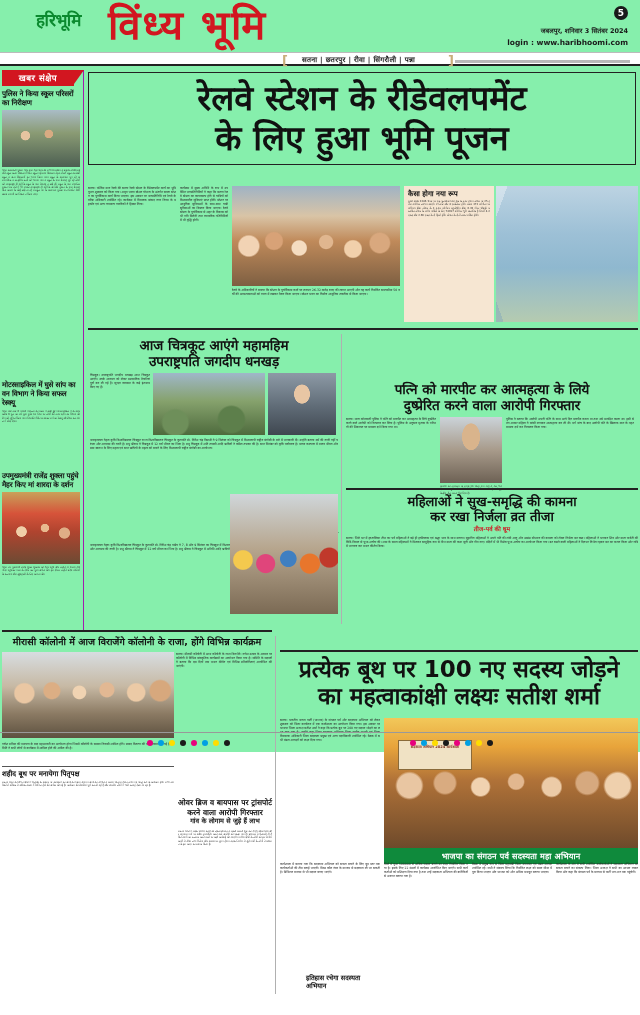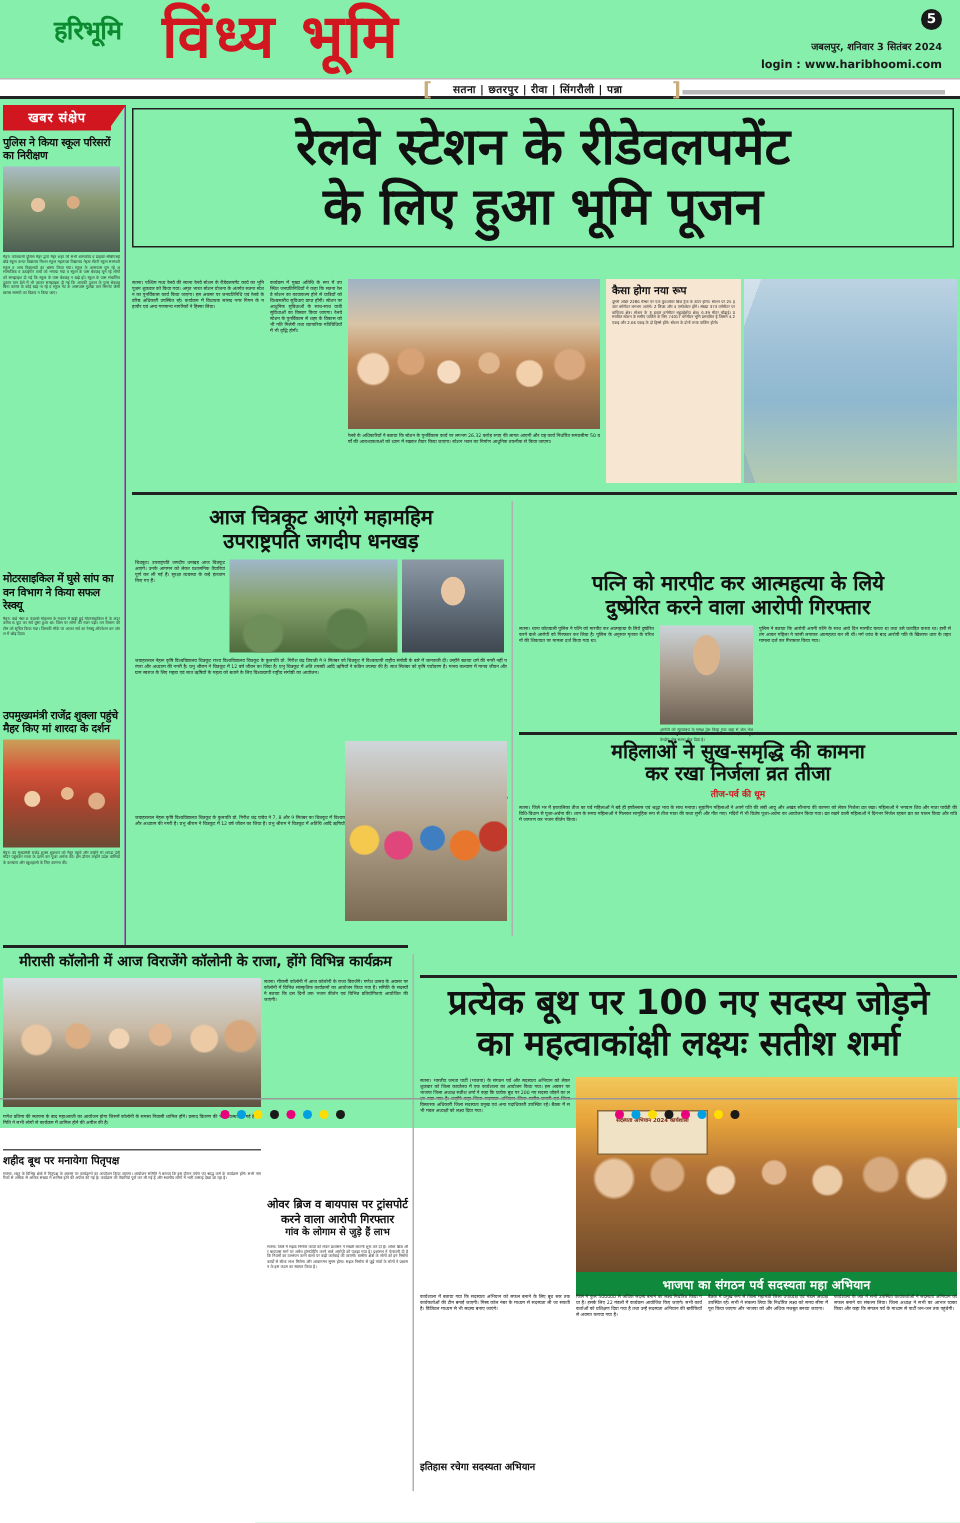--- a/index.html
+++ b/index.html
@@ -362,21 +362,21 @@
   <div class="col" style="left:384px; top:862px; width:84px; height:132px;">
     <div class="copy" style="height:132px;">जिले में कुल 500000 से अधिक सदस्य बनाने का लक्ष्य निर्धारित किया गया है। इसके लिए 22 मंडलों में कार्यक्रम आयोजित किए जाएंगे। सभी कार्यकर्ताओं को प्रशिक्षण दिया गया है तथा उन्हें सदस्यता अभियान की बारीकियों से अवगत कराया गया है।</div>
   </div>
   <div class="col" style="left:472px; top:862px; width:80px; height:132px;">
     <div class="copy" style="height:132px;">बैठक में प्रमुख रूप से जिला महामंत्री जिला उपाध्यक्ष एवं मंडल अध्यक्ष उपस्थित रहे। सभी ने संकल्प लिया कि निर्धारित लक्ष्य को समय सीमा में पूरा किया जाएगा और भाजपा को और अधिक मजबूत बनाया जाएगा।</div>
   </div>
   <div class="col" style="left:556px; top:862px; width:82px; height:132px;">
     <div class="copy" style="height:132px;">कार्यशाला के अंत में सभी उपस्थित कार्यकर्ताओं ने सदस्यता अभियान को सफल बनाने का संकल्प लिया। जिला अध्यक्ष ने सभी का आभार व्यक्त किया और कहा कि संगठन पर्व के माध्यम से पार्टी जन-जन तक पहुंचेगी।</div>
   </div>
   <div class="col" style="left:280px; top:974px; width:100px;">
-    <div class="sec-hl" style="font-size:6.5px;line-height:8px;text-align:left;">इतिहास रचेगा सदस्यता अभियान</div>
+    <div class="sec-hl" style="font-size:6.5px;line-height:8px;text-align:left;margin-left:26px;">इतिहास रचेगा सदस्यता अभियान</div>
   </div>
 
   <div class="footer">
     <div class="dots" id="dots-left">
         <span class="dot" style="background: rgb(232, 0, 125);"></span>
         <span class="dot" style="background: rgb(0, 160, 227);"></span>
         <span class="dot" style="background: rgb(255, 221, 0);"></span>
         <span class="dot" style="background: rgb(26, 26, 26);"></span>
         <span class="dot" style="background: rgb(232, 0, 125);"></span>
         <span class="dot" style="background: rgb(0, 160, 227);"></span>

